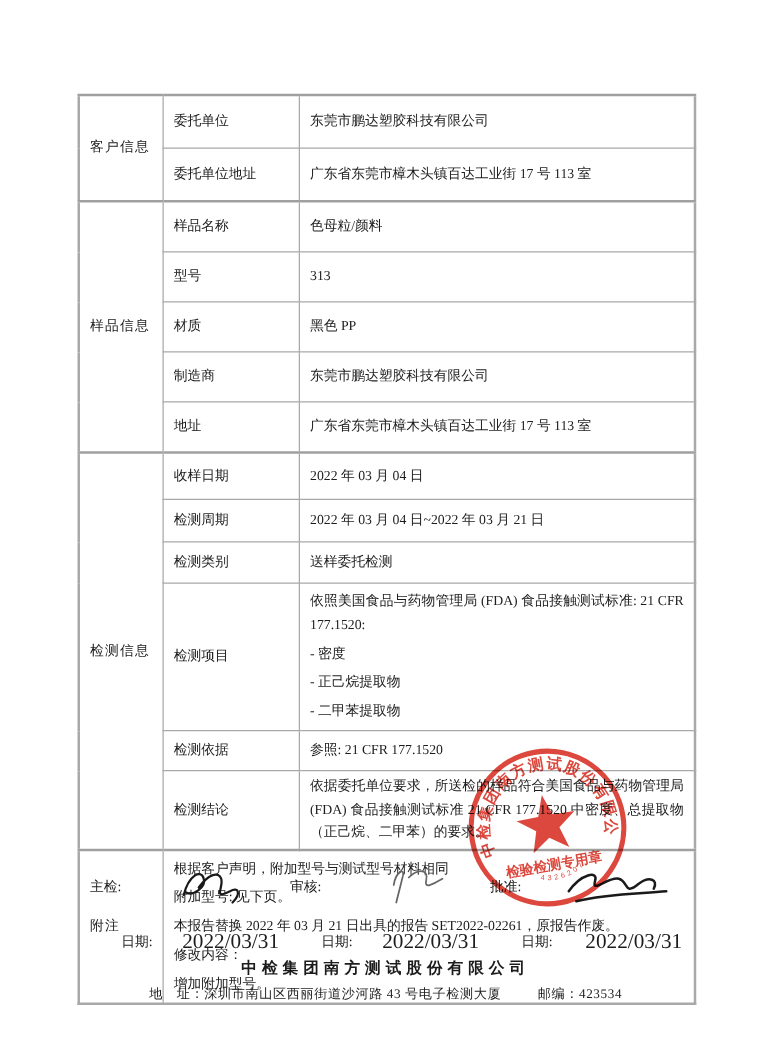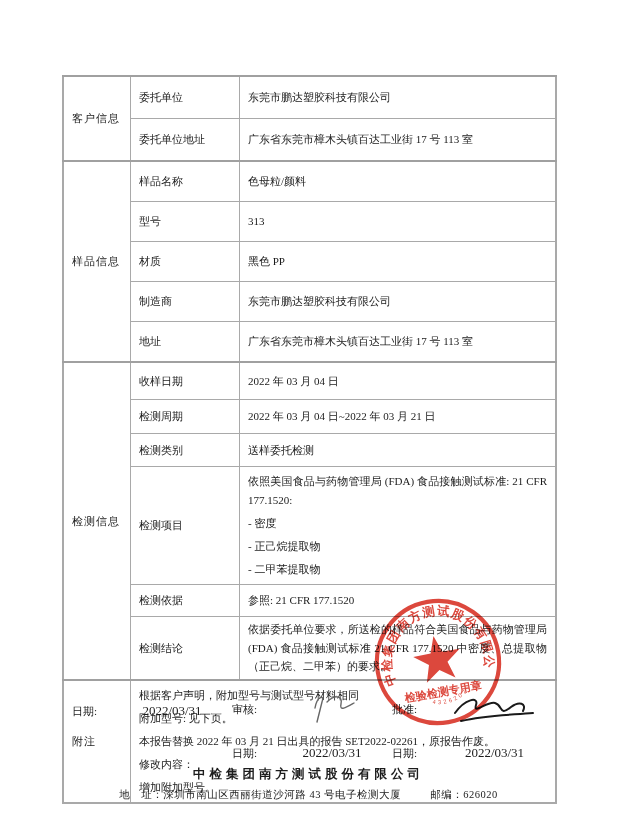--- a/index.html
+++ b/index.html
@@ -33,22 +33,22 @@
   .seal{position:absolute;left:372px;top:596px;width:132px;height:132px;z-index:6;
         transform:rotate(-10deg);mix-blend-mode:multiply;opacity:.92;}
 
   
   .signs{position:absolute;left:72px;top:688px;width:485px;display:grid;
          grid-template-columns:160px 160px 165px;font-size:11px;z-index:3;}
   .sig-col{display:flex;flex-direction:column;}
   .sig-row{display:flex;align-items:center;height:42px;}
   .sig-lab{width:40px;flex:0 0 auto;}
   .sig-img{flex:1;display:flex;justify-content:center;}
-  .date-row{display:flex;align-items:center;height:34px;margin-top:6px;}
-  .date-val{flex:1;text-align:center;font-size:13px;}
+  .date-row{display:flex;align-items:center;height:34px;margin-top:6px;margin-left:25px;}
+  .date-val{flex:1;text-align:center;font-size:17px;}
 
   
   .footer{position:absolute;left:0;top:766px;width:617px;text-align:center;}
   .f-company{font-weight:bold;font-size:12.5px;letter-spacing:4px;}
   .f-line{font-size:10.5px;margin-top:5px;letter-spacing:.5px;}
   .f-link{color:#0000dd;text-decoration:underline;font-family:"Liberation Mono","DejaVu Sans Mono",monospace;font-size:10px;}
 </style>
 </head>
 <body>
 
@@ -129,20 +129,28 @@
         <div class="nline">本报告替换 2022 年 03 月 21 日出具的报告 SET2022-02261，原报告作废。</div>
         <div class="nline">修改内容：</div>
         <div class="nline">增加附加型号。</div>
       </td>
     </tr>
   </tbody>
     </table>
 
   <div class="signs">
     <div class="sig-col">
+      <div class="sig-row">
+        <span class="sig-lab">主检:</span>
+        <span class="sig-img">
+          <svg width="66" height="38" viewBox="0 0 66 38">
+            <path d="M8 26 C12 10,22 5,24 13 C26 20,15 27,10 24 M20 20 C28 9,36 7,38 13 C40 20,31 30,45 23 C52 19,54 25,47 32" stroke="#1a1a1a" stroke-width="1.8" fill="none" stroke-linecap="round"></path>
+          </svg>
+        </span>
+      </div>
       <div class="date-row">
         <span class="sig-lab">日期:</span>
         <span class="date-val">2022/03/31</span>
       </div>
     </div>
     <div class="sig-col">
       <div class="sig-row">
         <span class="sig-lab">审核:</span>
         <span class="sig-img">
           <svg width="66" height="38" viewBox="0 0 66 38">
@@ -186,17 +194,17 @@
       <text font-size="7" fill="#d9382c" letter-spacing="3" font-family="Liberation Sans, sans-serif">
         <textPath href="#arcBot" startOffset="14">4326207</textPath>
       </text>
     </svg>
   </div>
 
   <div class="footer">
     <div class="f-company">中检集团南方测试股份有限公司</div>
     <div class="f-line">
       <span>地　址：</span><span>深圳市南山区西丽街道沙河路 43 号电子检测大厦</span>
-      <span style="margin-left:26px;">邮编：</span><span>626020</span>
+      <span style="margin-left:26px;">邮编：</span><span>423534</span>
     </div>
   </div>
 
 </div>
 
 </body></html>

